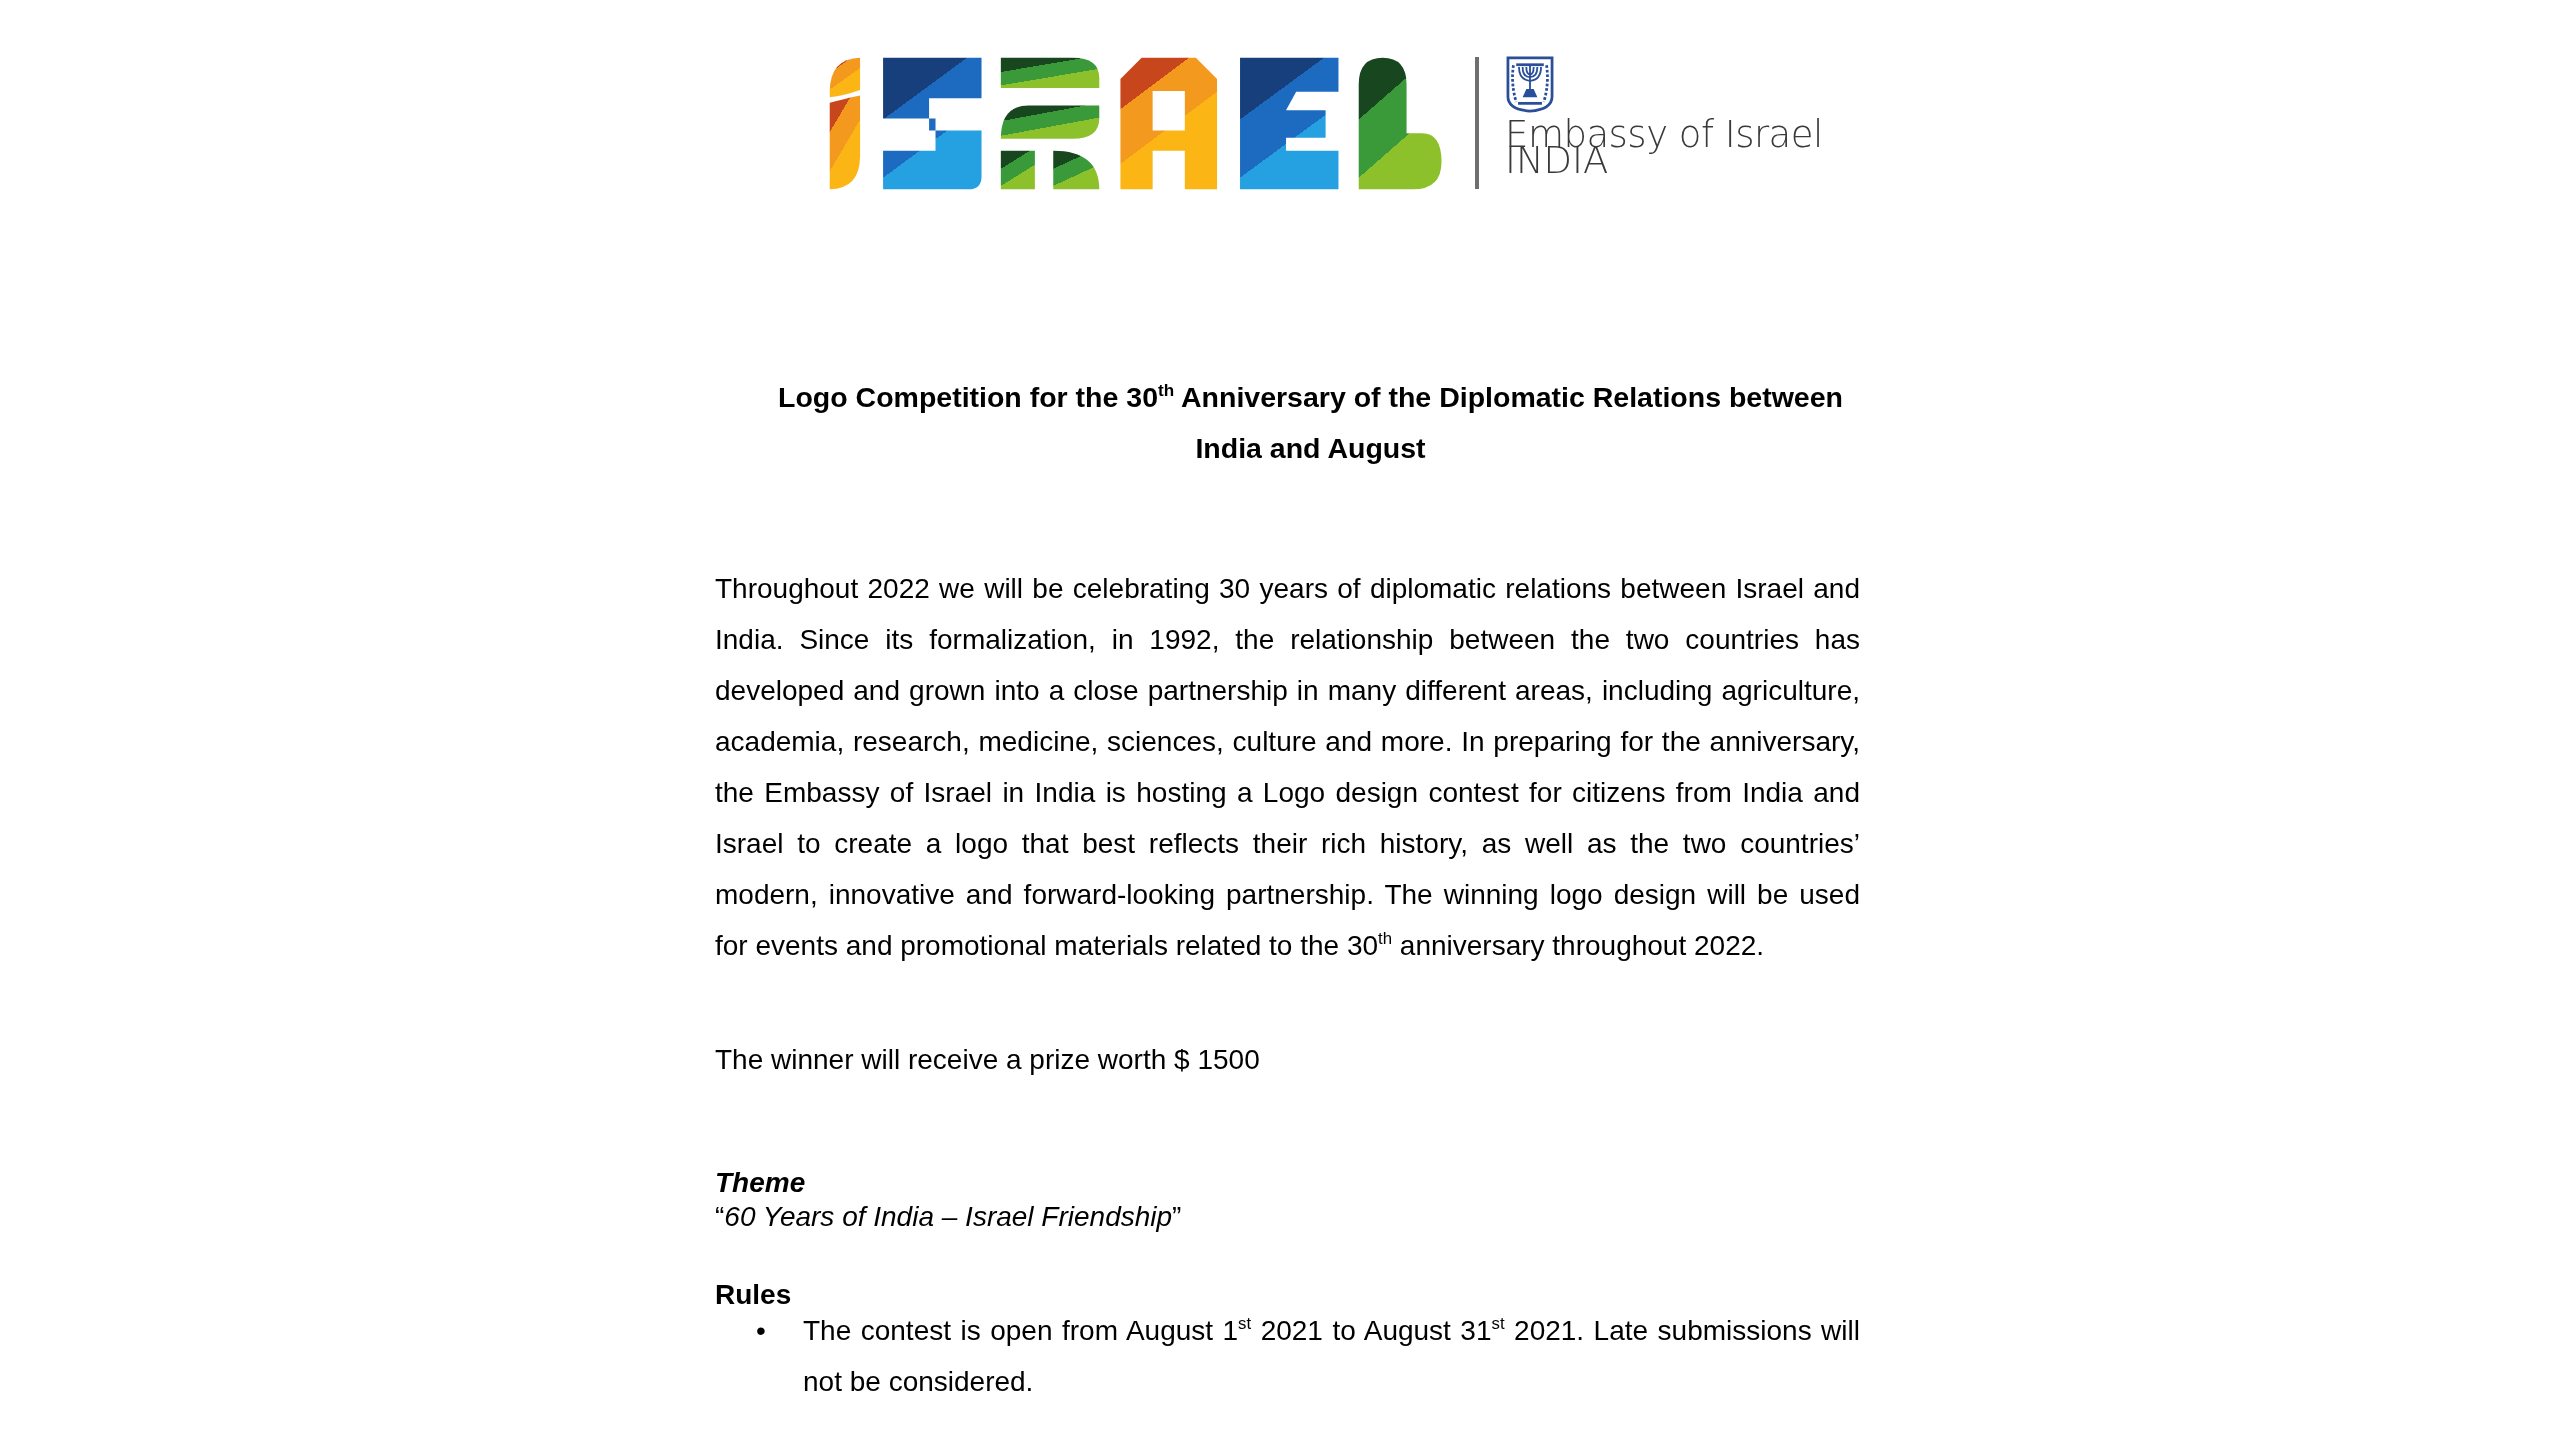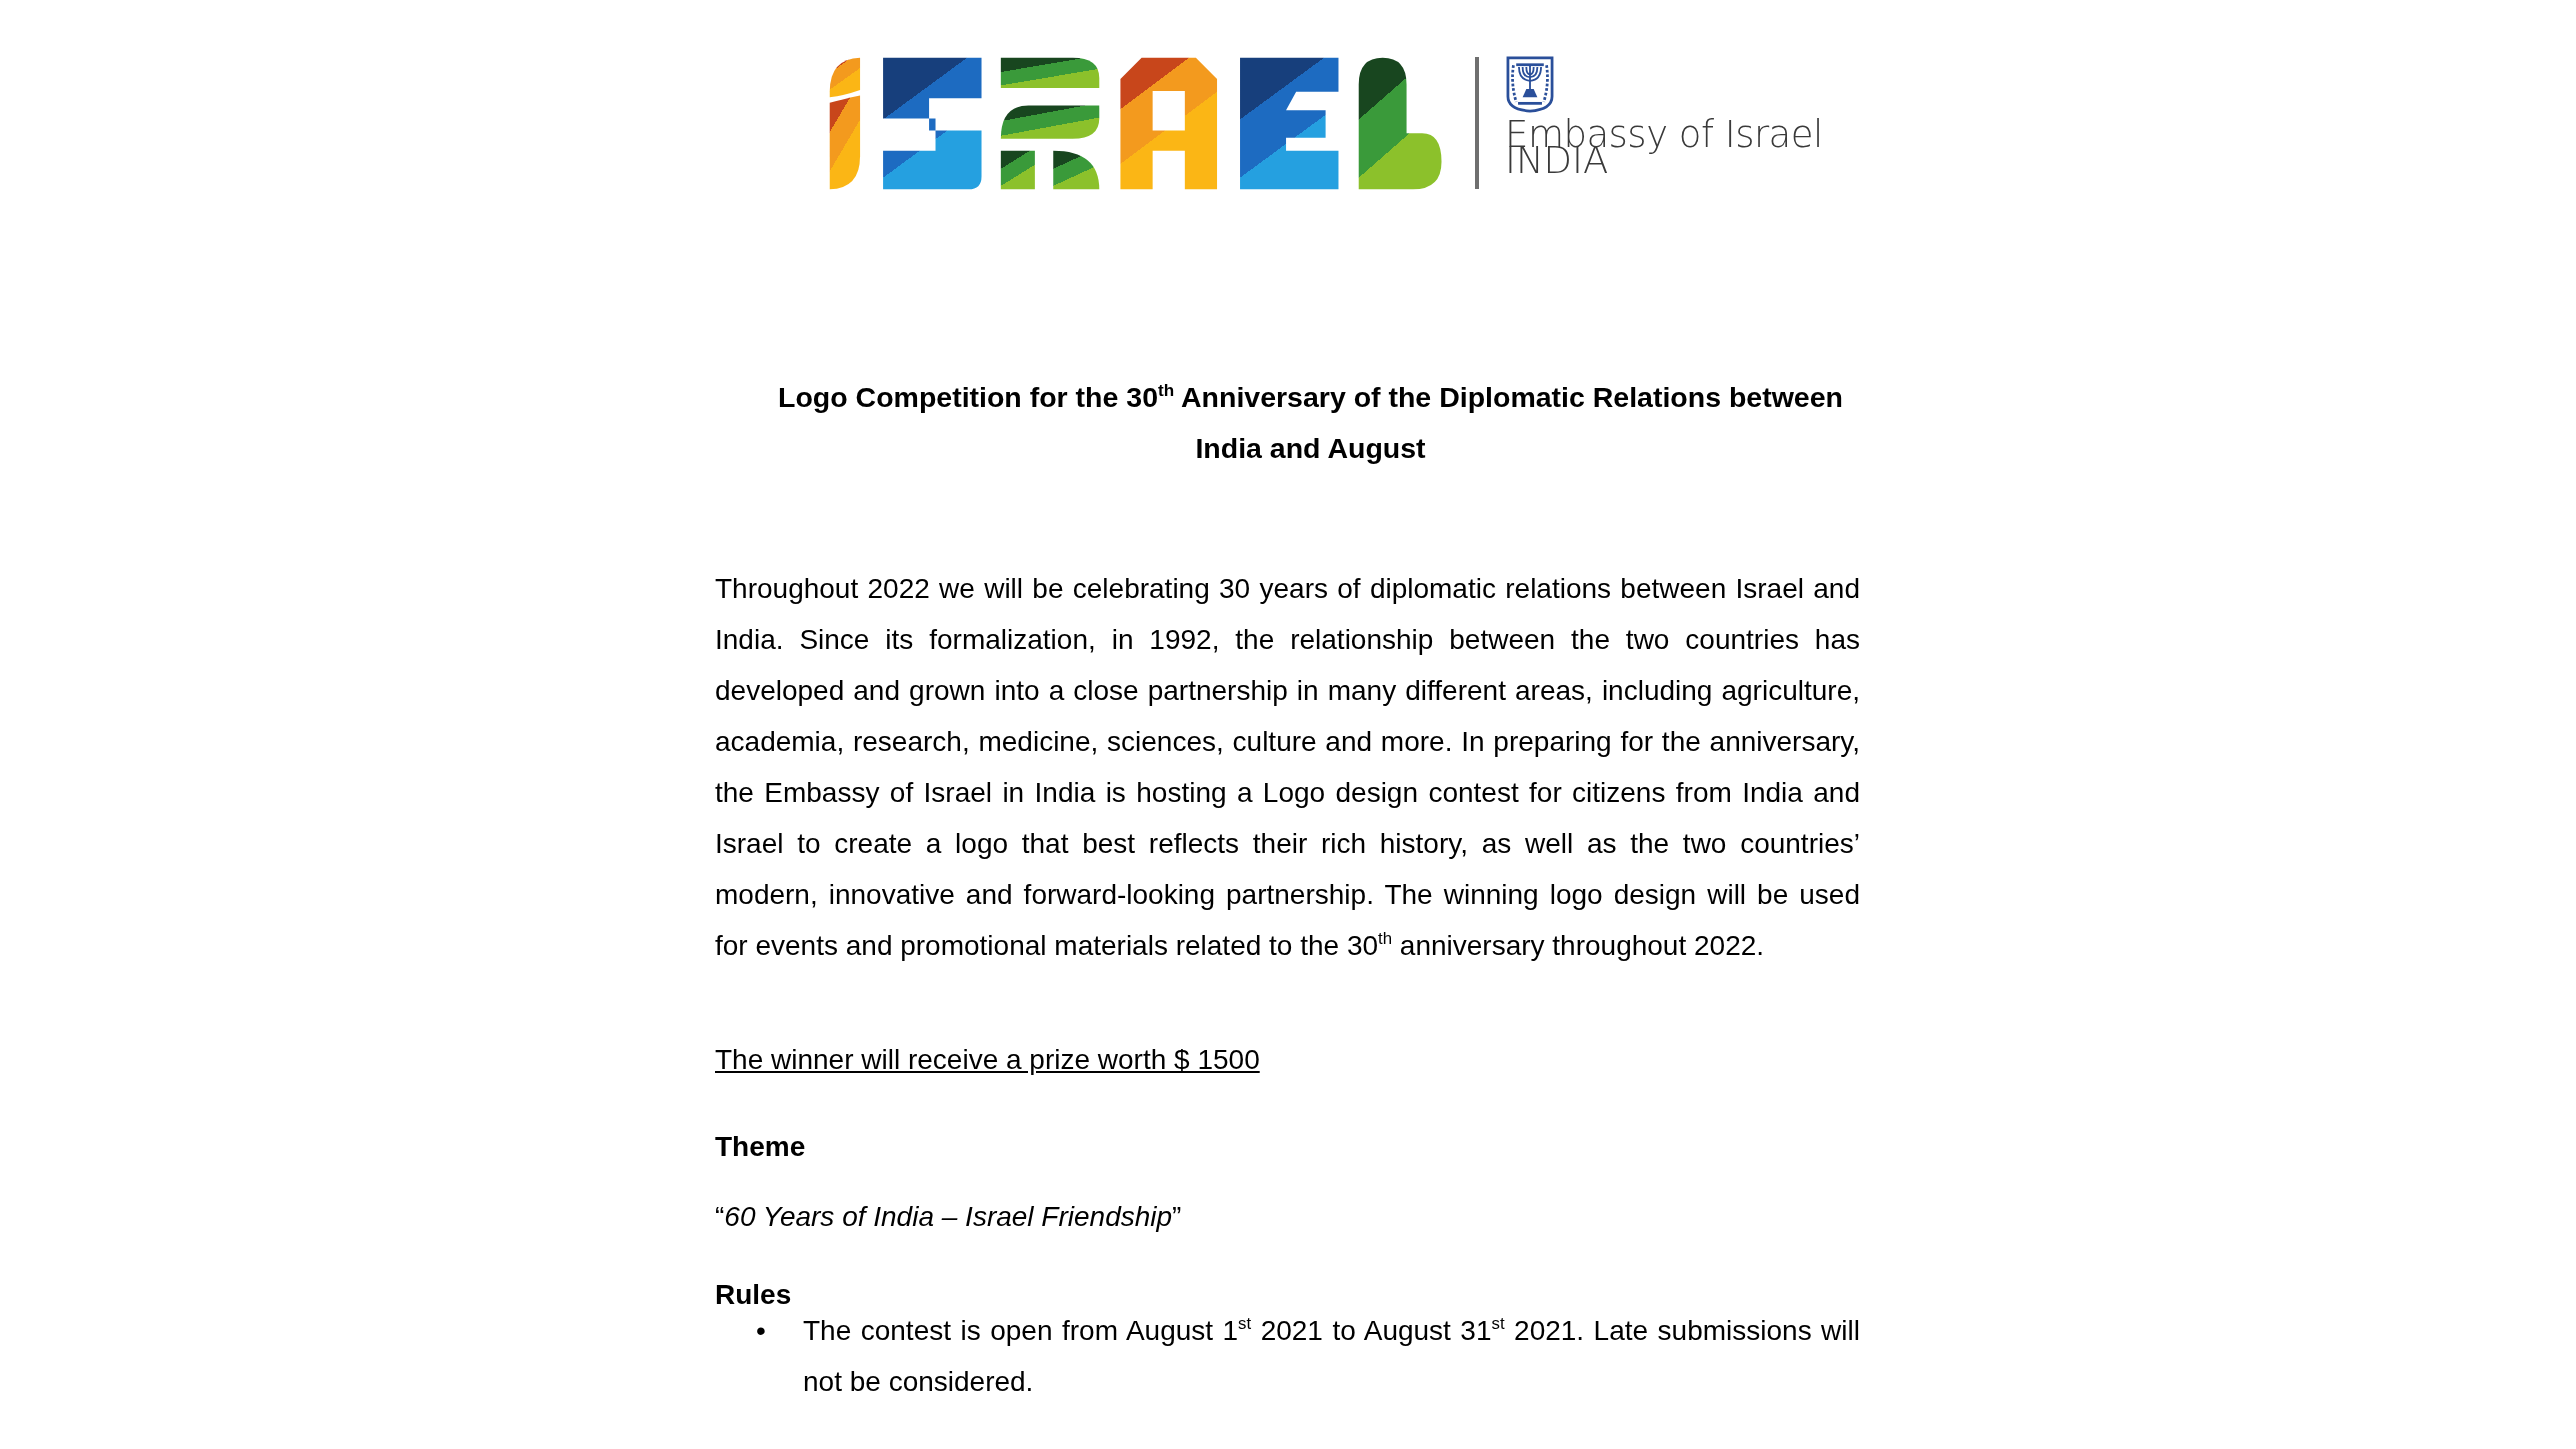--- a/index.html
+++ b/index.html
@@ -17,22 +17,22 @@
     #embassy-country { top: 142px; letter-spacing: 0; }
 
     
     #title { position: absolute; left: 738px; width: 1145px; top: 372px; text-align: center;
              font-weight: bold; font-size: 28.5px; line-height: 51px; }
     sup { font-size: 0.6em; line-height: 0; vertical-align: 0.65em; }
 
     
     .col { position: absolute; left: 715px; width: 1145px; font-size: 28px; }
     #intro { top: 563px; line-height: 51px; text-align: justify; text-align-last: left; }
-    #prize { top: 1041px; line-height: 37px; text-decoration: underline; }
-    #theme-heading { top: 1128px; font-weight: bold; line-height: 37px; }
+    #prize { top: 1041px; line-height: 37px; }
+    #theme-heading { top: 1164px; font-weight: bold; line-height: 37px; font-style: italic; }
     #theme-text { top: 1198px; font-style: italic; line-height: 37px; }
     #rules-heading { top: 1268px; font-weight: bold; line-height: 37px; margin-top: 8px; }
     #rules-list { position: absolute; left: 715px; width: 1145px; top: 1305px; margin: 0; padding: 0; list-style: none; font-size: 28px; }
     .rule-item { position: relative; padding-left: 88px; line-height: 51px; text-align: justify; text-align-last: left; }
     .bullet { position: absolute; left: 41px; top: 0; width: 28px; text-align: center; }
   </style>
 </head>
 <body>
 
 <div>

